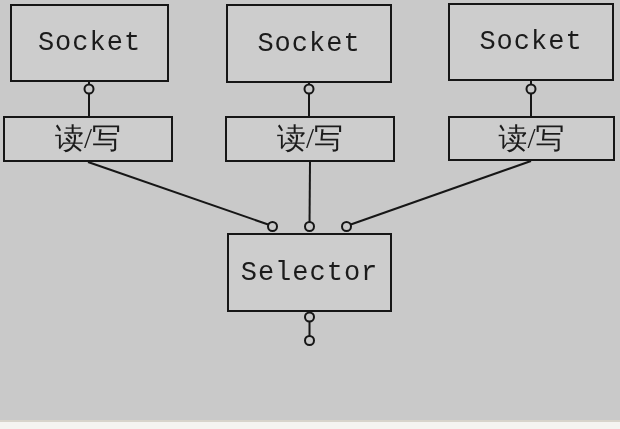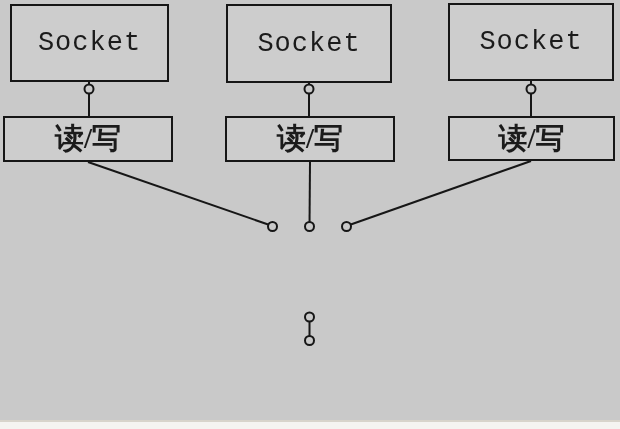--- a/index.html
+++ b/index.html
@@ -23,21 +23,21 @@
   }
   .label-mono {
     font-family: "Liberation Mono", "DejaVu Sans Mono", monospace;
     font-size: 27px;
     letter-spacing: 1px;
     white-space: nowrap;
   }
   .label-cjk {
     font-family: "Liberation Serif", "DejaVu Serif", serif;
     font-size: 29px;
-    font-weight: bold;
+    font-weight: normal;
     white-space: nowrap;
   }
   
   .socket-1  { left: 10px;  top: 4px;   width: 159px; height: 78px; }
   .socket-2  { left: 226px; top: 4px;   width: 166px; height: 79px; }
   .socket-3  { left: 448px; top: 3px;   width: 166px; height: 78px; }
   .rw-1      { left: 3px;   top: 116px; width: 170px; height: 46px; }
   .rw-2      { left: 225px; top: 116px; width: 170px; height: 46px; }
   .rw-3      { left: 448px; top: 116px; width: 167px; height: 45px; }
   .selector  { left: 227px; top: 233px; width: 165px; height: 79px; }
@@ -99,16 +99,19 @@
   <div class="box rw-1">
     <span class="label-cjk">读/写</span>
   </div>
   <div class="box rw-2">
     <span class="label-cjk">读/写</span>
   </div>
   <div class="box rw-3">
     <span class="label-cjk">读/写</span>
   </div>
 
+  <div class="box selector">
+    <span class="label-mono">Selector</span>
+  </div>
 
 
   <div class="bottom-strip"></div>
 </div>
 
 </body></html>

